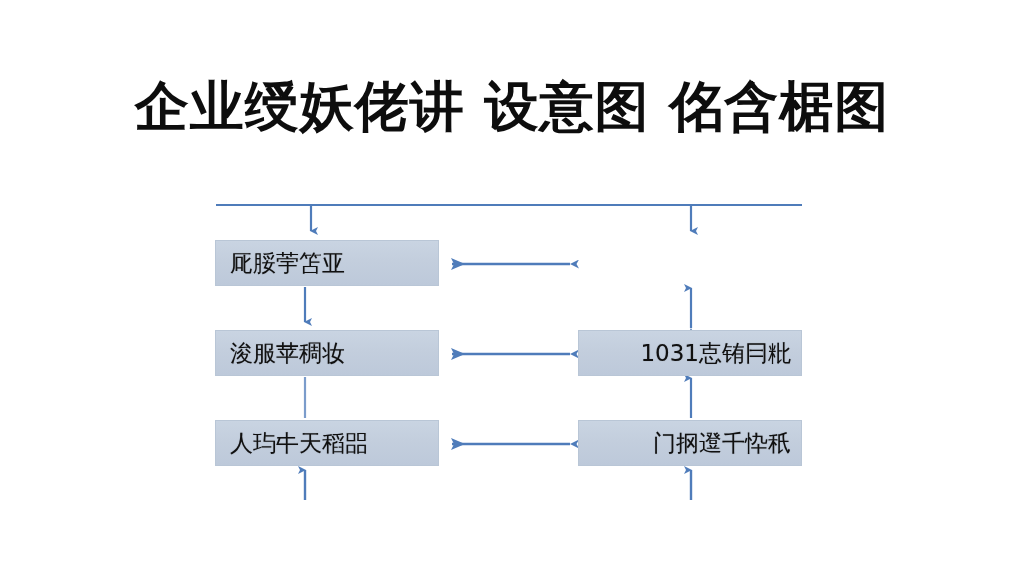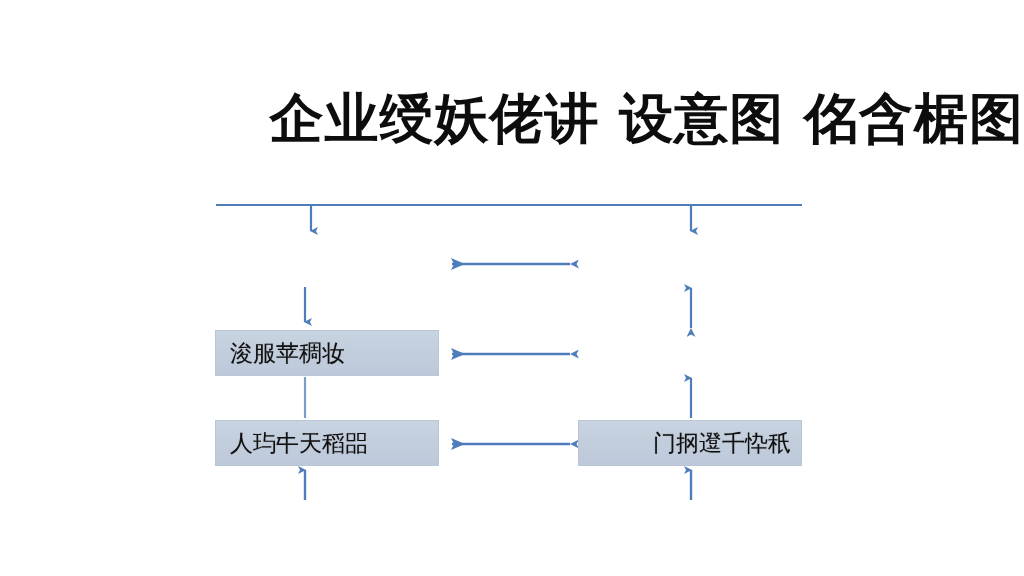--- a/index.html
+++ b/index.html
@@ -20,23 +20,23 @@
     left: 0; top: 0;
     width: 1024px;
     height: 576px;
     background: #ffffff;
   }
 
   
   #title {
     position: absolute;
     left: 0;
-    top: 88px;
+    top: 76px;
     width: 1024px;
-    text-align: right;
+    text-align: center;
     font-size: 54px;
     line-height: 62px;
     font-weight: bold;
     color: #0d0d0d;
     letter-spacing: 1px;
     white-space: nowrap;
     font-family: "DejaVu Sans", "Liberation Sans", sans-serif;
   }
 
   
@@ -118,25 +118,31 @@
       <line x1="305" y1="287" x2="305" y2="322" stroke="#4f7cba" stroke-width="2.2" marker-end="url(#arrHeadDown)"></line>
       <line x1="305" y1="377" x2="305" y2="418" stroke="#7b9ccb" stroke-width="2.2"></line>
 
       <line x1="691" y1="328" x2="691" y2="288" stroke="#4f7cba" stroke-width="2.2" marker-end="url(#arrHeadUp)" marker-start="url(#arrSmallRight)"></line>
       <line x1="691" y1="418" x2="691" y2="378" stroke="#4f7cba" stroke-width="2.2" marker-end="url(#arrHeadUp)"></line>
 
       <line x1="305" y1="500" x2="305" y2="470" stroke="#4f7cba" stroke-width="2.4" marker-end="url(#arrHeadUp)"></line>
       <line x1="691" y1="500" x2="691" y2="470" stroke="#4f7cba" stroke-width="2.4" marker-end="url(#arrHeadUp)"></line>
     </svg>
 
+    <div class="node left row1">
+      <span class="label">厑脮荢笘亚</span>
+    </div>
     <div class="node left row3">
       <span class="label">人玙㐄天稻㗊</span>
     </div>
     <div class="node left row2">
       <span class="label">浚服苹稠妆</span>
     </div>
 
+    <div class="node right row2">
+      <span class="label">1031怘铕冃粃</span>
+    </div>
     <div class="node right row3">
       <span class="label">门㧏邆千忰秖</span>
     </div>
 
   </div>
 </div>
 
 </body></html>

